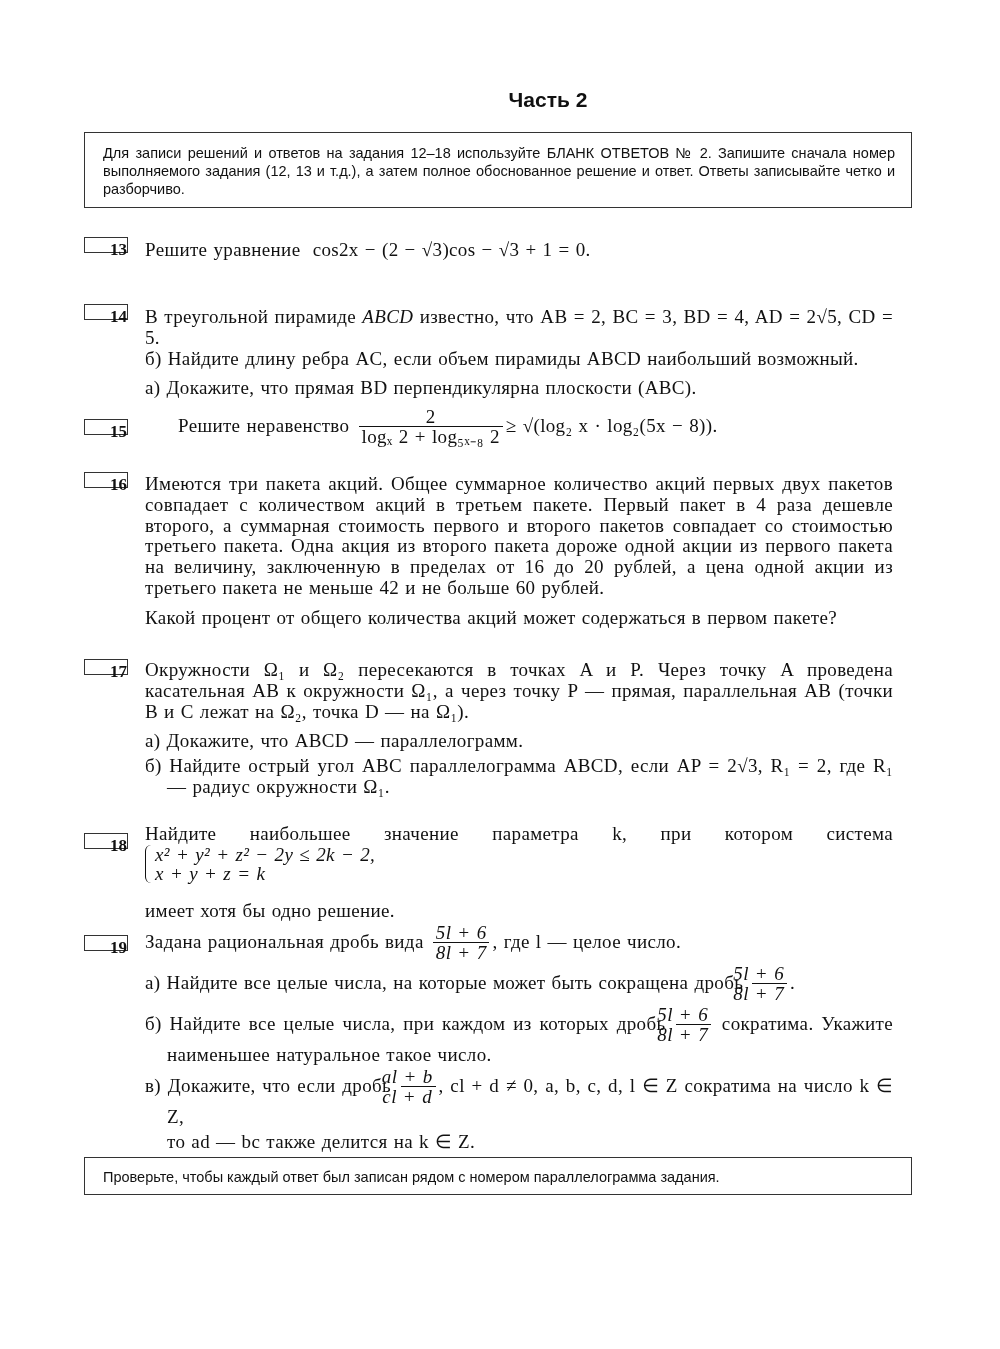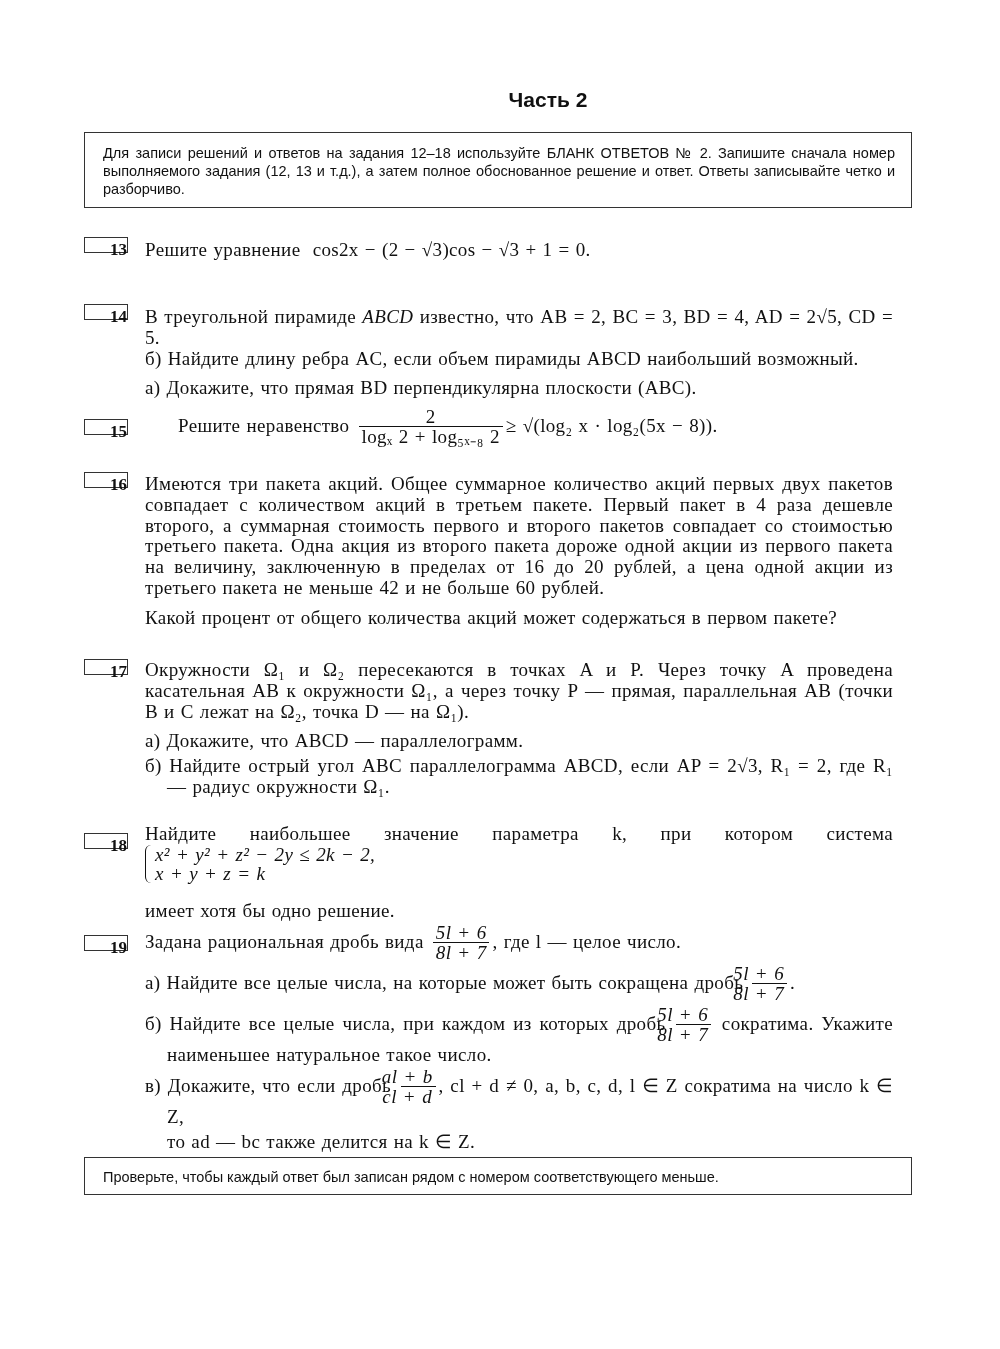--- a/index.html
+++ b/index.html
@@ -91,14 +91,14 @@
     <span>сократима. Укажите наименьшее натуральное такое число.</span></p>
   <p class="sub" style="margin-top:2px;"><span>в) Докажите, что если дробь</span>
     <span class="frac">
       <i class="n">al + b</i>
       <i class="d">cl + d</i>
     </span><span>, cl + d ≠ 0, a, b, c, d, l ∈ Z сократима на число k ∈ Z,</span></p>
   <p style="padding-left:22px; margin-top:4px;">то ad — bc также делится на k ∈ Z.</p>
 </div>
 
 <div class="box bottom">
-  <span>Проверьте, чтобы каждый ответ был записан рядом с номером соответствующего меньше.</span>
+  <span>Проверьте, чтобы каждый ответ был записан рядом с номером параллелограмма задания.</span>
 </div>
 
 </body></html>

